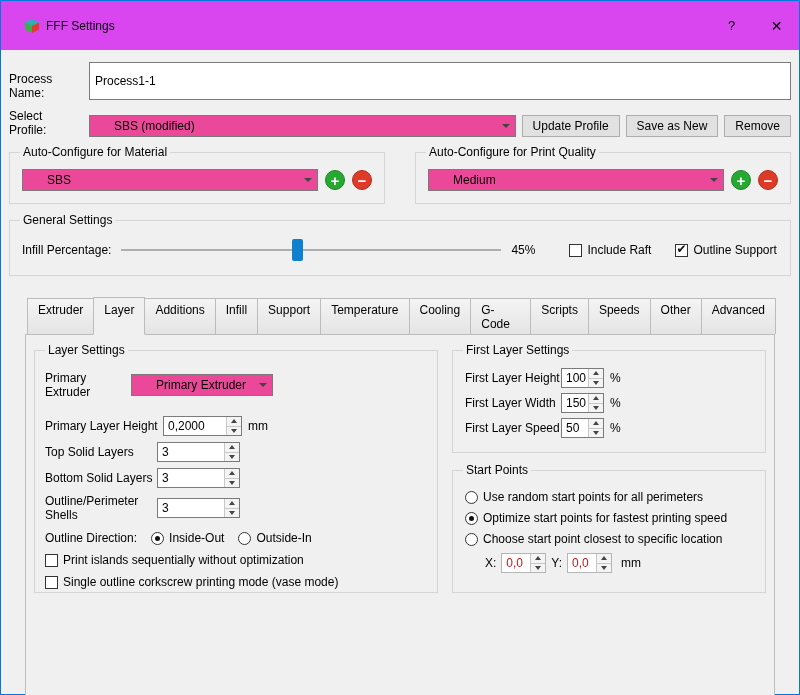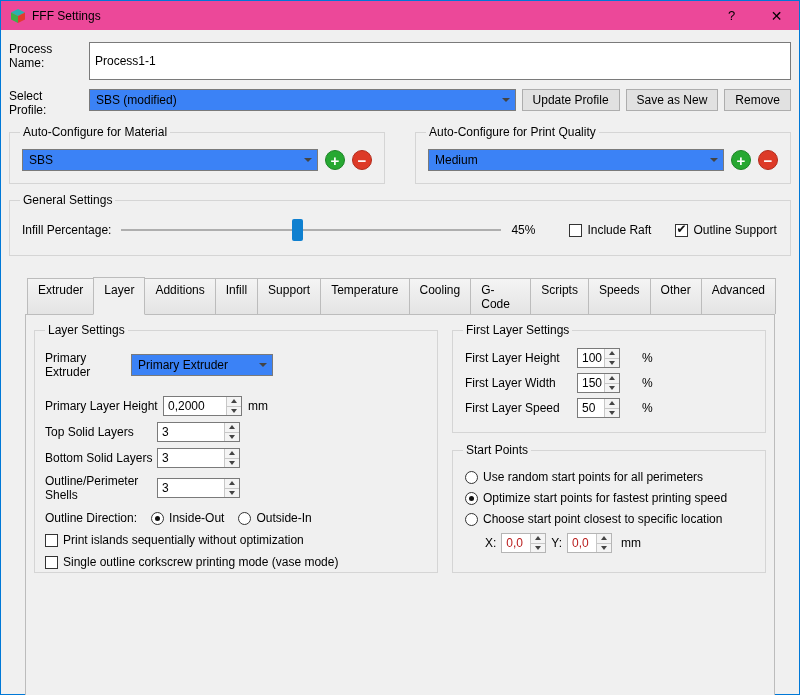--- a/index.html
+++ b/index.html
@@ -6,33 +6,33 @@
   html,body { margin:0; padding:0; background:#9a9a9a; }
   body { font-family:"Liberation Sans", sans-serif; font-size:12px; color:#000; }
 
   .win {
     width:800px; height:695px; background:#f0f0f0;
     border:1px solid #0078d7; display:flex; flex-direction:column;
     position:relative; margin:0 auto;
   }
 
   
-  .titlebar { height:29px; background:#ec4899; display:flex; align-items:center; flex:0 0 auto; }
+  .titlebar { height:49px; background:#d946ef; display:flex; align-items:center; flex:0 0 auto;padding-left:14px; }
   .titlebar .app-icon { width:16px; height:16px; margin:0 6px 0 9px; display:inline-block; }
   .titlebar .title { font-size:12px; }
   .titlebar .tb-spacer { flex:1; }
   .tb-btn { width:45px; height:31px; display:flex; align-items:center; justify-content:center;
             font-size:13px; color:#000; cursor:default; }
   .tb-btn.close { font-size:14px; }
 
   
   .text-input { height:22px; border:1px solid #7a7a7a; background:#fff; padding:18px 5px;
                 font-family:inherit; font-size:12px; width:100%; }
-  .combo { height:22px; border:1px solid #7a7a7a; background:#3b82f6; display:flex;
-           align-items:center; padding-left:6px; position:relative; cursor:default; }
+  .combo { height:22px; border:1px solid #7a7a7a; background:#ec4899; display:flex;
+           align-items:center; padding-left:24px; position:relative; cursor:default; }
   .combo .combo-val { flex:1; overflow:hidden; white-space:nowrap; }
   .combo .combo-arrow { width:18px; display:flex; align-items:center; justify-content:center; }
   .tri-down { width:0; height:0; border-left:4px solid transparent; border-right:4px solid transparent;
               border-top:4px solid #444; display:inline-block; }
   .tri-up-s { width:0; height:0; border-left:3px solid transparent; border-right:3px solid transparent;
               border-bottom:4px solid #444; display:inline-block; }
   .tri-down-s { width:0; height:0; border-left:3px solid transparent; border-right:3px solid transparent;
                 border-top:4px solid #444; display:inline-block; }
 
   .btn { height:22px; background:#e1e1e1; border:1px solid #adadad; font-family:inherit;
@@ -62,21 +62,21 @@
                    border-radius:50%; background:#111; }
 
   .round-btn { width:20px; height:20px; border-radius:50%; border:none; display:inline-flex;
                align-items:center; justify-content:center; color:#fff; font-size:15px; font-weight:bold;
                line-height:1; cursor:default; padding:0; }
   .round-btn.green { background:#27a832; border:1px solid #1d8426; }
   .round-btn.red { background:#dd3a27; border:1px solid #b32c1c; }
 
   
   .content { flex:1; display:flex; flex-direction:column; padding:8px 8px 8px 8px; }
-  .row { display:flex; align-items:flex-start; }
+  .row { display:flex; align-items:flex-end; }
   .process-row { margin-top:4px; }
   .process-row label { width:80px; flex:0 0 auto; }
   .process-row .text-input { flex:1; }
   .profile-row { margin-top:9px; gap:6px; }
   .profile-row label { width:74px; flex:0 0 auto; }
   .profile-row .combo { flex:1; }
 
   .auto-row { margin-top:8px; gap:30px; }
   .auto-row fieldset { flex:1; }
   .auto-row .inner { display:flex; align-items:center; gap:7px; padding:4px 4px 6px 4px; }
@@ -112,21 +112,21 @@
   .frow.r-ts { margin-top:17px; }
   .frow.r-std .lab { width:112px; }
   .frow.r-std { margin-top:6px; }
   .frow .unit { margin-left:6px; }
   .frow.r-dir { margin-top:9px; gap:14px; }
   .frow.r-cb { margin-top:8px; }
 
   
   .right-col { display:flex; flex-direction:column; width:320px; }
   .flayer-fs { height:110px; }
-  .flayer-fs .frow { display:flex; align-items:center; margin:5px 0 0 4px;gap:16px; }
+  .flayer-fs .frow { display:flex; align-items:center; margin:5px 0 0 4px; }
   .flayer-fs .lab { width:96px; }
   .flayer-fs .unit { margin-left:6px; }
   .start-fs { margin-top:10px; height:130px; }
   .start-fs .frow { display:flex; align-items:center; margin:7px 0 0 4px; }
   .xy-row { margin-left:24px !important; gap:5px; }
   .xy-row .unit { margin-left:4px; }
 </style>
 </head>
 <body>
 

